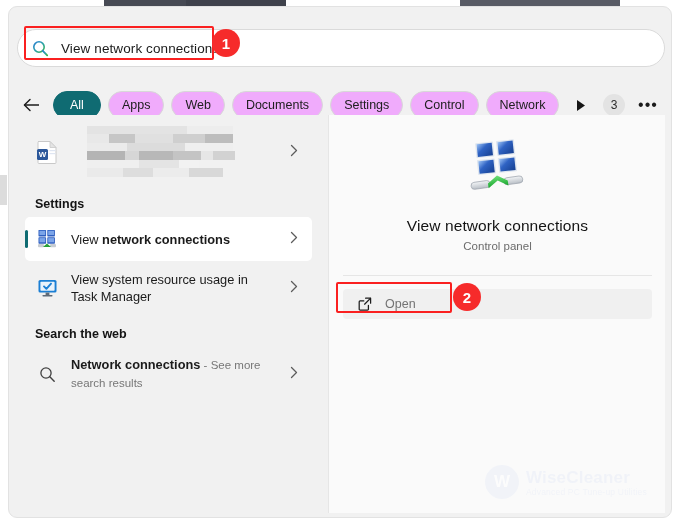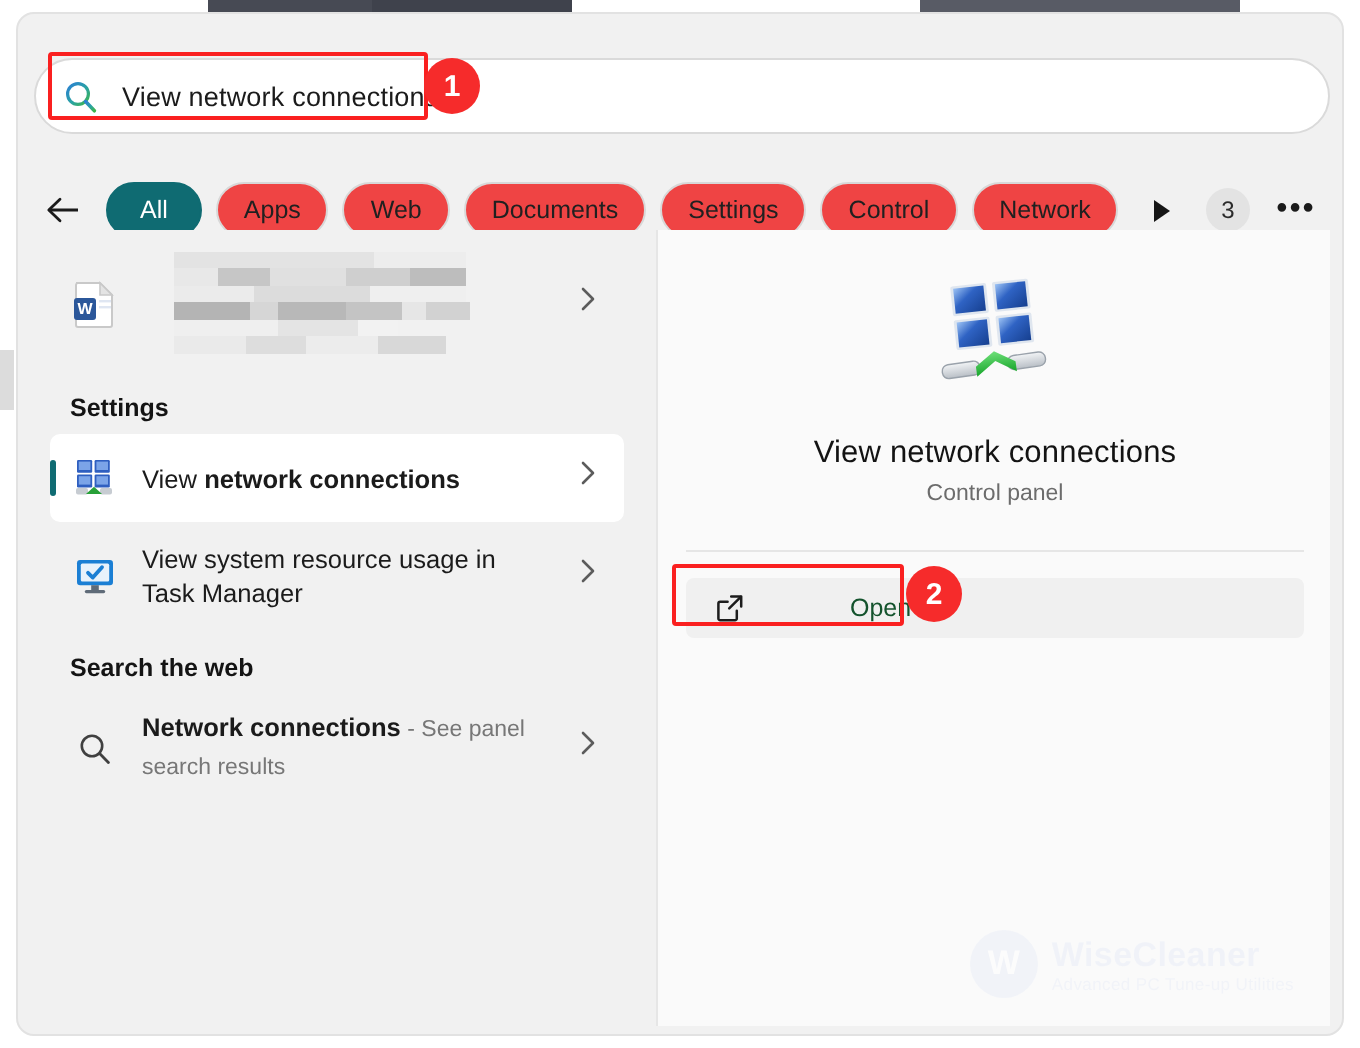--- a/index.html
+++ b/index.html
@@ -126,21 +126,21 @@
     width: 30px; height: 30px;
     display: flex; align-items: center; justify-content: center;
     margin-right: 6px;
     color: #1b1b1b;
   }
   .tab {
     height: 28px;
     padding: 0 13px;
     border-radius: 14px;
     border: 1px solid #d8d8d8;
-    background: #ef4444;
+    background: #f0abfc;
     display: flex;
     align-items: center;
     justify-content: center;
     font-size: 12.5px;
     color: #202020;
     margin-right: 7px;
     white-space: nowrap;
   }
   .tab.active {
     background: #0f6b72;
@@ -312,22 +312,21 @@
     padding-left: 14px;
   }
   .action-icon {
     width: 16px; height: 16px;
     margin-right: 12px;
     flex: 0 0 auto;
     color: #1d1d1d;
   }
   .action-label {
     font-size: 12.5px;
-    color: #14532d;
-    margin-left: 40px;
+    color: #737373;
   }
 
   
   .watermark {
     position: absolute;
     right: 18px;
     bottom: 14px;
     display: flex;
     align-items: center;
     opacity: 0.5;
@@ -514,21 +513,21 @@
         <div class="section-head">Search the web</div>
 
         <div class="res-row tall">
           <span class="res-icon">
             <svg width="17" height="17" viewBox="0 0 17 17">
               <circle cx="7" cy="7" r="5.1" fill="none" stroke="#404040" stroke-width="1.3"></circle>
               <line x1="10.8" y1="10.8" x2="15.2" y2="15.3" stroke="#404040" stroke-width="1.4" stroke-linecap="round"></line>
             </svg>
           </span>
           <span class="res-label">
-            <b>Network connections</b><span class="res-sub"> - </span><span class="res-sub">See panel</span><br>
+            <b>Network connections</b><span class="res-sub"> - </span><span class="res-sub">See more</span><br>
             <span class="res-sub">search results</span>
           </span>
           <span class="chev">
             <svg width="8" height="13" viewBox="0 0 8 13">
               <polyline points="1.5,1.5 6.5,6.5 1.5,11.5" fill="none" stroke="#5c5c5c" stroke-width="1.3" stroke-linecap="round" stroke-linejoin="round"></polyline>
             </svg>
           </span>
         </div>
       </div>
 

